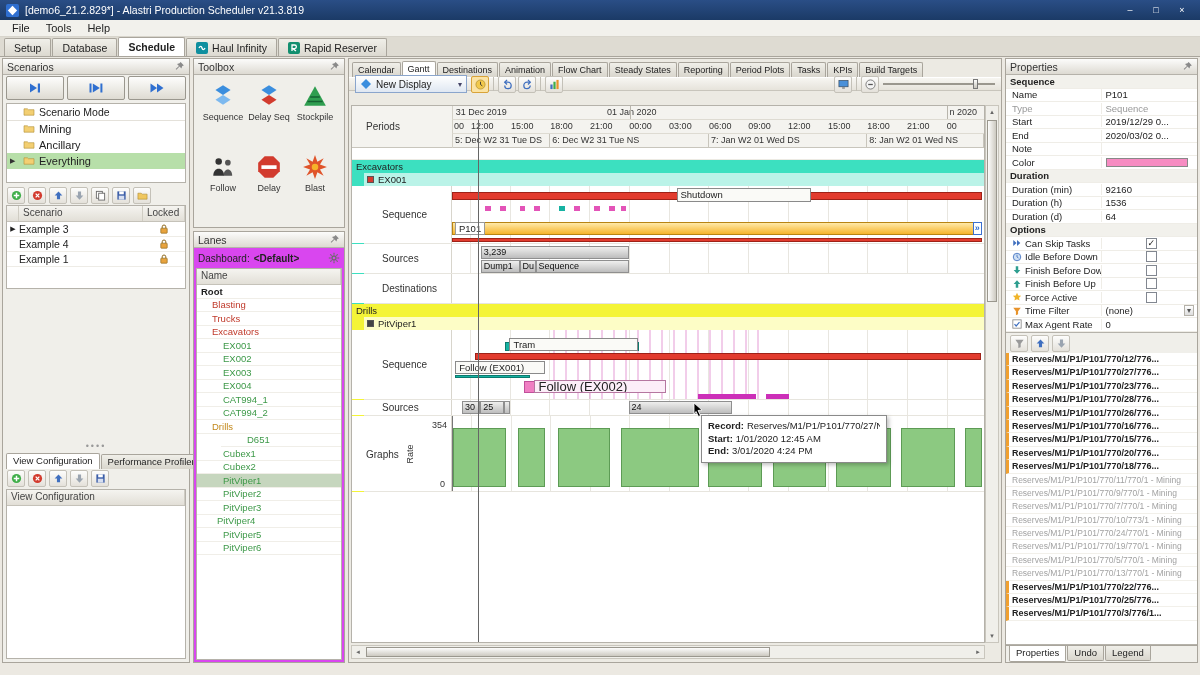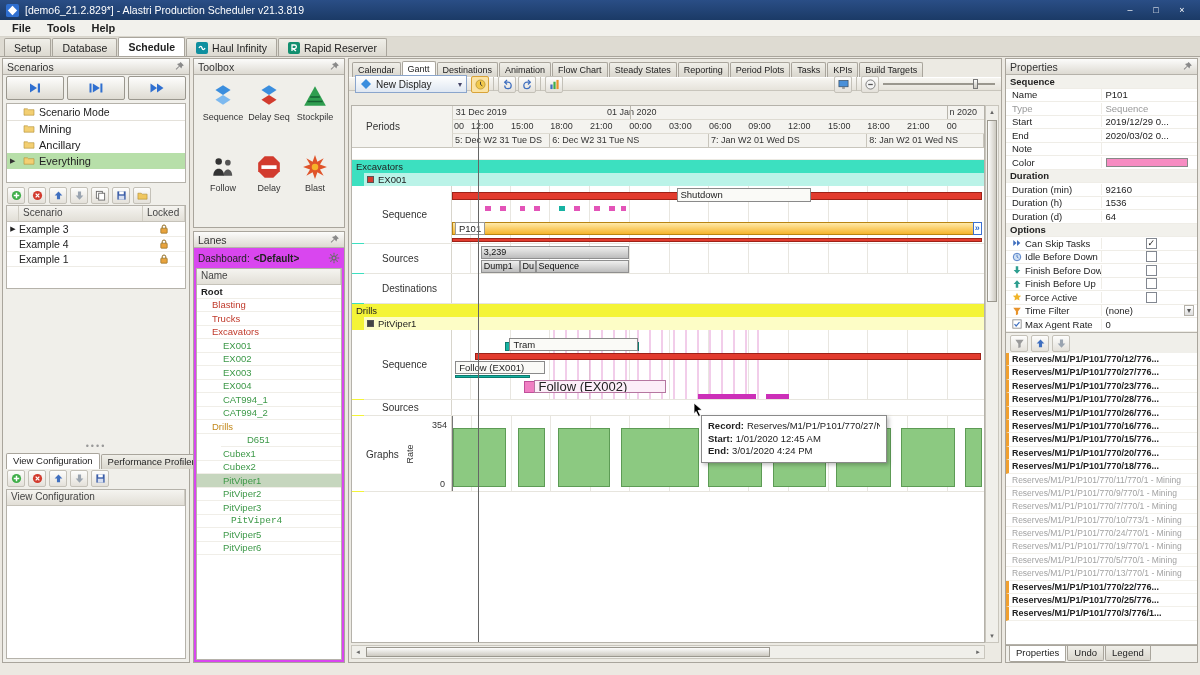--- a/index.html
+++ b/index.html
@@ -10,21 +10,21 @@
 
   
   #titlebar { height:20px; background:linear-gradient(#2a4e86,#1b3a66); color:#fff;
     display:flex; align-items:center; padding:0 6px; gap:6px; font-size:10.5px; }
   #titlebar .ic { width:13px; height:13px; }
   .win-btns { margin-left:auto; display:flex; gap:2px; }
   .wbtn { width:24px; height:16px; display:flex; align-items:center; justify-content:center;
     color:#fff; font-size:9px; cursor:default; }
   #menubar { height:17px; background:#f2f1ec; border-bottom:1px solid #d8d5cc;
     display:flex; align-items:center; padding:0 4px; }
-  .menu-item { padding:0 8px; height:100%; display:flex; align-items:center;font-weight:bold; }
+  .menu-item { padding:0 8px; height:100%; display:flex; align-items:center; }
   #maintabs { height:20px; background:#dedbd2; border-bottom:1px solid #a9a59c;
     display:flex; align-items:flex-end; padding:2px 4px 0 4px; gap:1px; }
   .tab { display:flex; align-items:center; gap:4px; padding:0 9px; height:18px;
     border:1px solid #a9a59c; border-bottom:none; background:linear-gradient(#f0efe9,#dcd9d0);
     font-size:10.5px; border-radius:2px 2px 0 0; }
   .tab.active { background:#fff; height:19px; font-weight:bold; }
 
   
   #content { position:absolute; top:57px; left:0; right:0; bottom:12px; }
   .panel { position:absolute; top:1px; bottom:0; background:#f0efea;
@@ -621,21 +621,21 @@
               </div>
               <div class="lrow green sel" style="padding-left: 26px;">
                 <span>PitViper1</span>
               </div>
               <div class="lrow green" style="padding-left: 26px;">
                 <span>PitViper2</span>
               </div>
               <div class="lrow green" style="padding-left: 26px;">
                 <span>PitViper3</span>
               </div>
-              <div class="lrow green" style="padding-left: 34px; font-family: Liberation Mono, monospace;">
+              <div class="lrow green" style="padding-left: 20px;">
                 <span>PitViper4</span>
               </div>
               <div class="lrow green" style="padding-left: 26px;">
                 <span>PitViper5</span>
               </div>
               <div class="lrow green" style="padding-left: 26px;">
                 <span>PitViper6</span>
               </div>
             </div>
         </div>
@@ -874,20 +874,39 @@
                     <div class="bar b-pink" style="left: 13.6%; width: 26.7%; top: 51px; height: 12px;"></div>
                     <div class="bar b-pinkbox" style="left: 15.5%; width: 24.8%; top: 50px; height: 13px;">Follow (EX002)</div>
                     <div class="bar b-magenta" style="left: 46.3%; width: 10.8%; top: 64px; height: 5px;"></div>
                     <div class="bar b-magenta" style="left: 59.1%; width: 4.3%; top: 64px; height: 5px;"></div>
                   </div>
                 </div>
                 <div class="g-row" style="height: 16px;">
                   <div class="g-label">
                     <span>Sources</span>
                   </div>
+                  <div class="g-tl">
+                    <div class="gl" style="left: 3.4%;"></div>
+                    <div class="gl" style="left: 10.9%;"></div>
+                    <div class="gl" style="left: 18.3%;"></div>
+                    <div class="gl" style="left: 25.8%;"></div>
+                    <div class="gl" style="left: 33.2%;"></div>
+                    <div class="gl" style="left: 40.7%;"></div>
+                    <div class="gl" style="left: 48.2%;"></div>
+                    <div class="gl" style="left: 55.6%;"></div>
+                    <div class="gl" style="left: 63.1%;"></div>
+                    <div class="gl" style="left: 70.6%;"></div>
+                    <div class="gl" style="left: 78%;"></div>
+                    <div class="gl" style="left: 85.5%;"></div>
+                    <div class="gl" style="left: 93%;"></div>
+                    <div class="bar b-gray" style="left: 1.9%; width: 3.4%; top: 1px; height: 13px;">30</div>
+                    <div class="bar b-gray" style="left: 5.3%; width: 4.4%; top: 1px; height: 13px;">25</div>
+                    <div class="bar b-gray" style="left: 9.7%; width: 1.2%; top: 1px; height: 13px;"></div>
+                    <div class="bar b-gray" style="left: 33.2%; width: 19.4%; top: 1px; height: 13px;">24</div>
+                  </div>
                 </div>
                 <div class="g-row" style="height: 76px;">
                   <div class="g-label">
                     <span class="ax-title">Rate</span>
                     <span class="ax-max">354</span>
                     <span class="ax-min">0</span>
                     <span style="position: absolute; left: 14px; top: 50%; transform: translateY(-50%);">Graphs</span>
                   </div>
                   <div class="g-tl graph">
                     <div class="gl" style="left: 3.4%;"></div>

